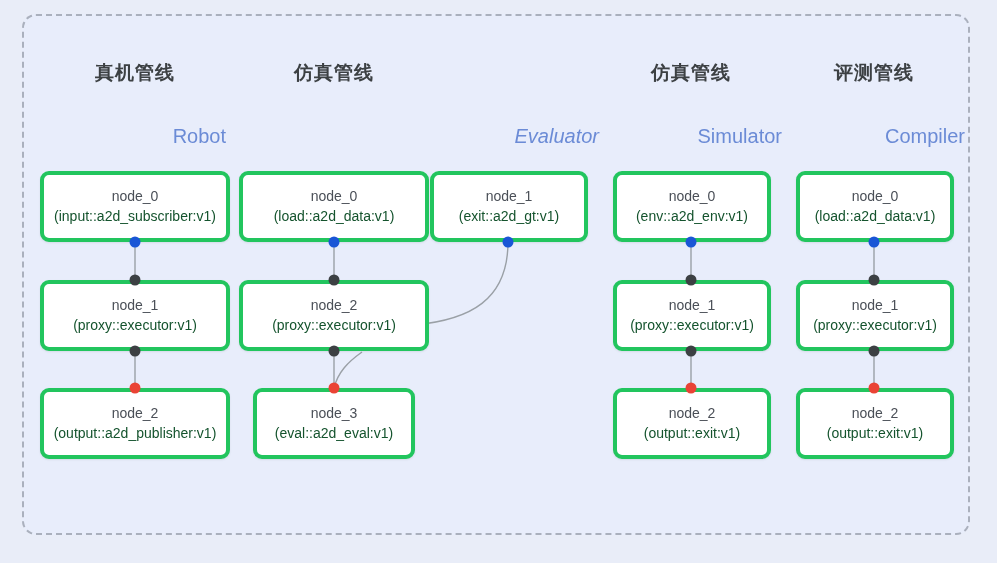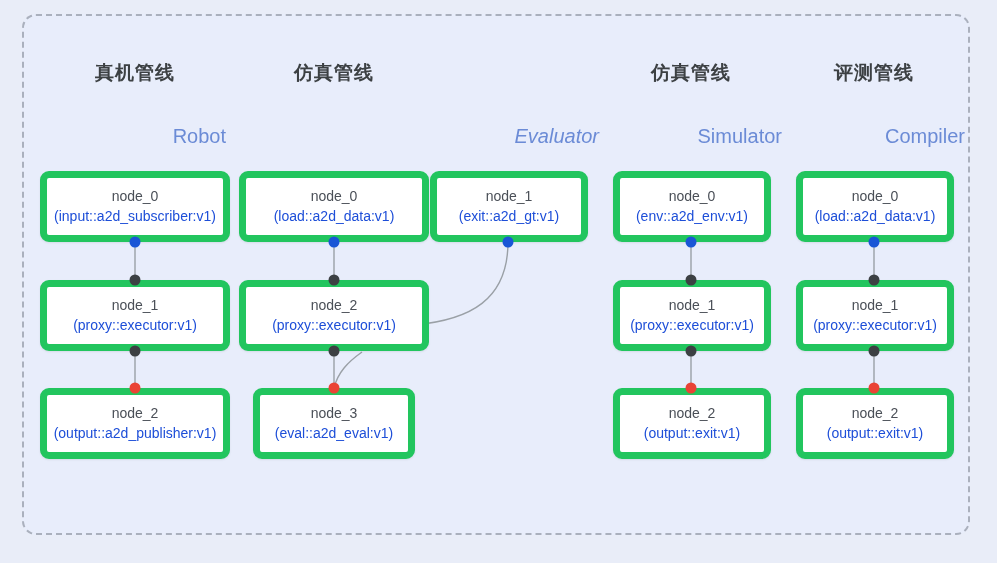--- a/index.html
+++ b/index.html
@@ -45,37 +45,37 @@
     text-align: right;
     color: #6b8bd6;
     font-size: 20px;
     font-weight: normal;
     white-space: nowrap;
   }
   .node-box {
     position: absolute;
     box-sizing: border-box;
     background: #ffffff;
-    border: 7px solid #22c55e;
+    border: 4px solid #22c55e;
     border-radius: 9px;
     box-shadow: 0 1px 2px rgba(60, 64, 67, 0.10);
     display: flex;
     flex-direction: column;
     align-items: center;
     justify-content: center;
     gap: 4px;
   }
   .node-title {
     font-size: 14px;
     color: #4a4f57;
     line-height: 1.1;
   }
   .node-subtitle {
     font-size: 14px;
-    color: #1d4ed8;
+    color: #14532d;
     line-height: 1.1;
     white-space: nowrap;
   }
   .port {
     position: absolute;
     width: 11px;
     height: 11px;
     border-radius: 50%;
     transform: translate(-50%, -50%);
   }

